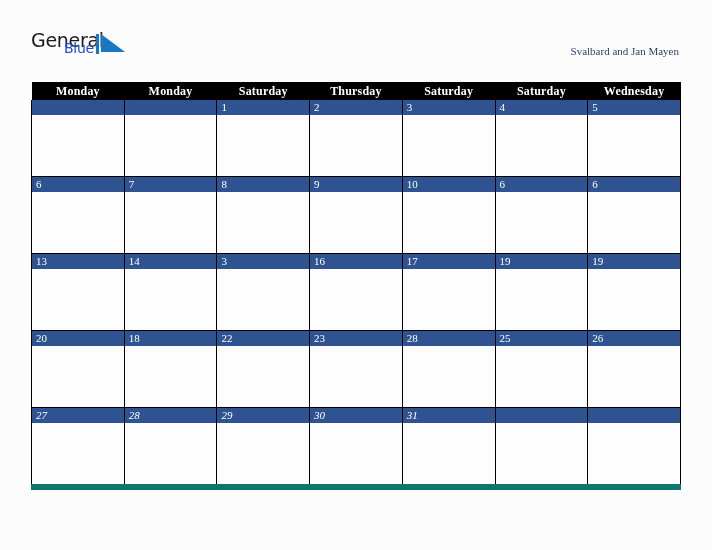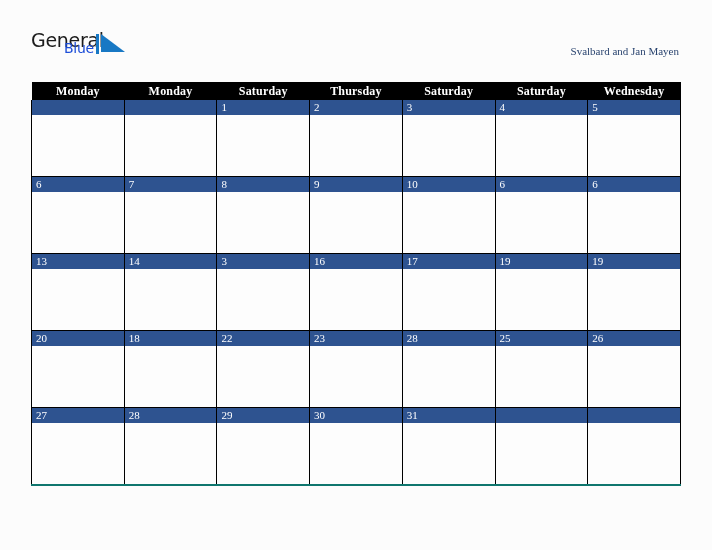--- a/index.html
+++ b/index.html
@@ -105,21 +105,22 @@
 
   #calendar tbody td {
     padding: 0;
     border: 1px solid #000000;
     border-top: none;
     vertical-align: top;
     height: 76px;
     background: #fdfdfd;
   }
   #calendar tbody tr:last-child td {
-    border-bottom: 2px solid #0f766e;
+    border-bottom: 6px solid #0f766e;
+    font-style: italic;
   }
 
   .daycell-inner {
     display: block;
     height: 100%;
   }
   .day-bar {
     display: block;
     height: 15px;
     line-height: 15px;

